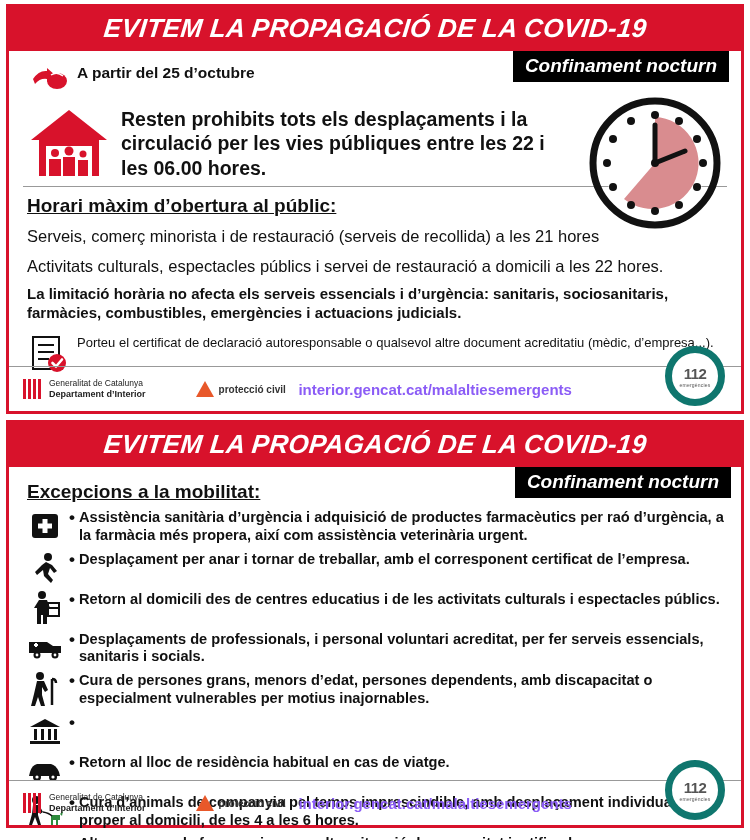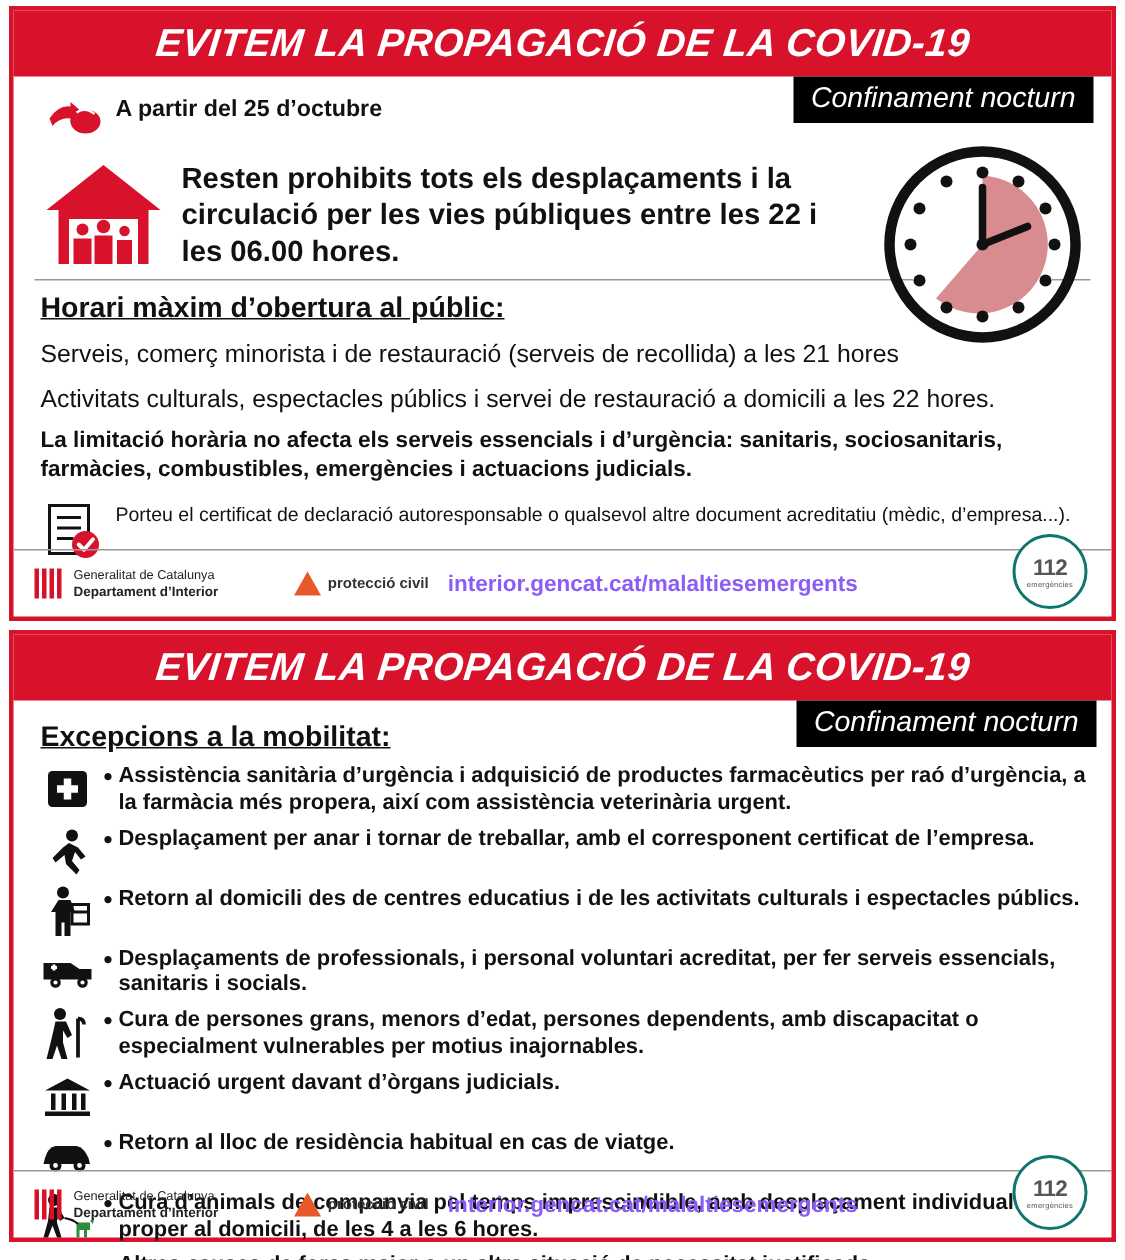--- a/index.html
+++ b/index.html
@@ -33,21 +33,21 @@
     letter-spacing: 0.3px;
     padding: 6px 0 7px 0;
     font-style: italic;
   }
   .banner-inner { display: inline-block; transform: skewX(-6deg); }
 
   .night-badge {
     position: absolute;
     background: #000000;
     color: #ffffff;
-    font-weight: normal;
+    font-weight: bold;
     font-size: 19px;
     padding: 4px 12px 5px 12px;
     font-style: italic;
   }
   .top-badge { right: 12px; top: 44px; }
   .bottom-badge { right: 10px; top: 44px; }
 
   .row-apply {
     display: flex;
     align-items: flex-start;
@@ -167,21 +167,21 @@
     font-weight: bold;
     color: #8b5cf6;
   }
   .emg {
     position: absolute;
     right: 16px;
     bottom: 5px;
     width: 46px; height: 46px;
     border-radius: 50%;
     background: #ffffff;
-    border: 2px solid #0f766e;
+    border: 7px solid #0f766e;
     display: flex;
     flex-direction: column;
     align-items: center;
     justify-content: center;
     color: #555;
   }
   .emg .num { font-size: 15px; font-weight: bold; letter-spacing: -0.5px; }
   .emg .lbl { font-size: 5px; letter-spacing: 0.2px; }
 
   
@@ -414,21 +414,20 @@
         <svg viewBox="0 0 34 28" width="34" height="28">
           <path d="M17 2 L32 10 H2 Z" fill="#111"></path>
           <rect x="6" y="12" width="3" height="11" fill="#111"></rect>
           <rect x="13" y="12" width="3" height="11" fill="#111"></rect>
           <rect x="20" y="12" width="3" height="11" fill="#111"></rect>
           <rect x="26" y="12" width="3" height="11" fill="#111"></rect>
           <rect x="2" y="24" width="30" height="3" fill="#111"></rect>
         </svg>
       </span>
       <span class="bullet">•</span>
-      <span class="exc-text">Actuació urgent davant d’òrgans judicials.</span>
     </div>
 
     <div class="exc-item">
       <span class="exc-icon">
         <svg viewBox="0 0 36 22" width="36" height="22">
           <path d="M3 12 q2 -7 7 -8 h14 q5 1 8 8 l1 4 h-31 z" fill="#111"></path>
           <circle cx="10" cy="17" r="4" fill="#111"></circle>
           <circle cx="26" cy="17" r="4" fill="#111"></circle>
           <circle cx="10" cy="17" r="1.6" fill="#fff"></circle>
           <circle cx="26" cy="17" r="1.6" fill="#fff"></circle>

